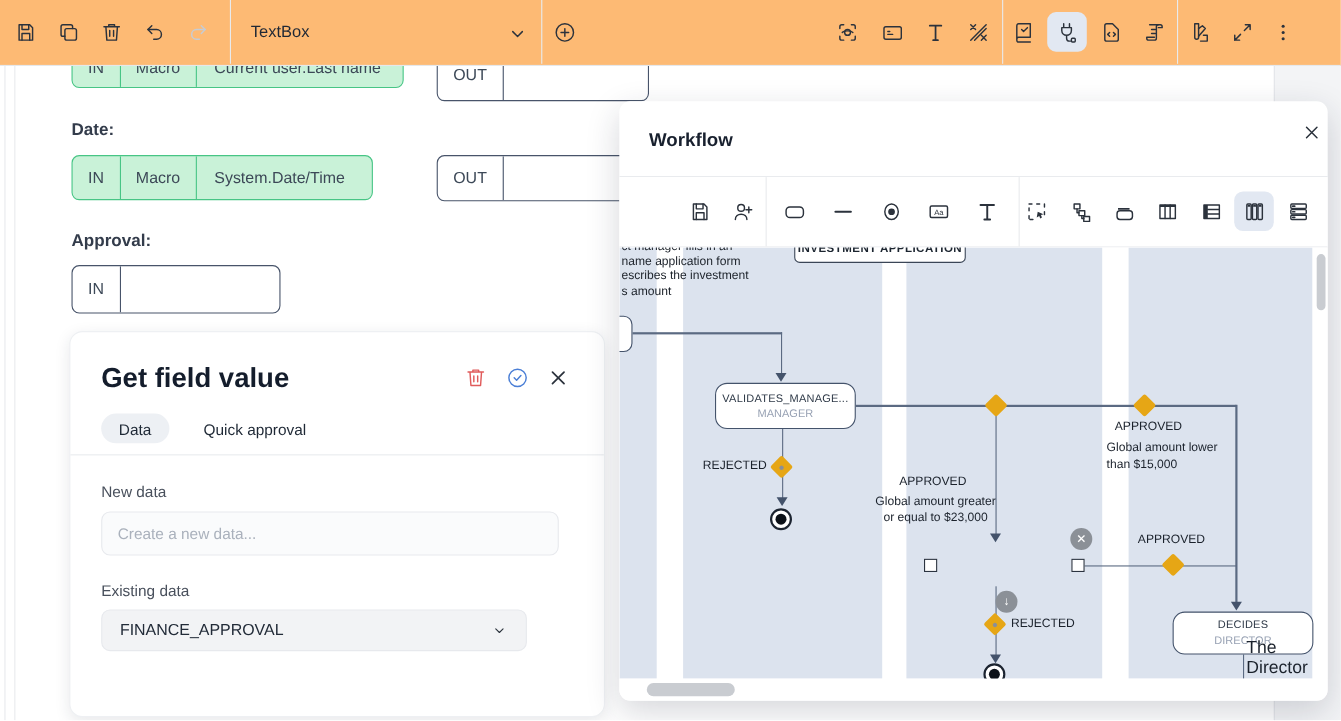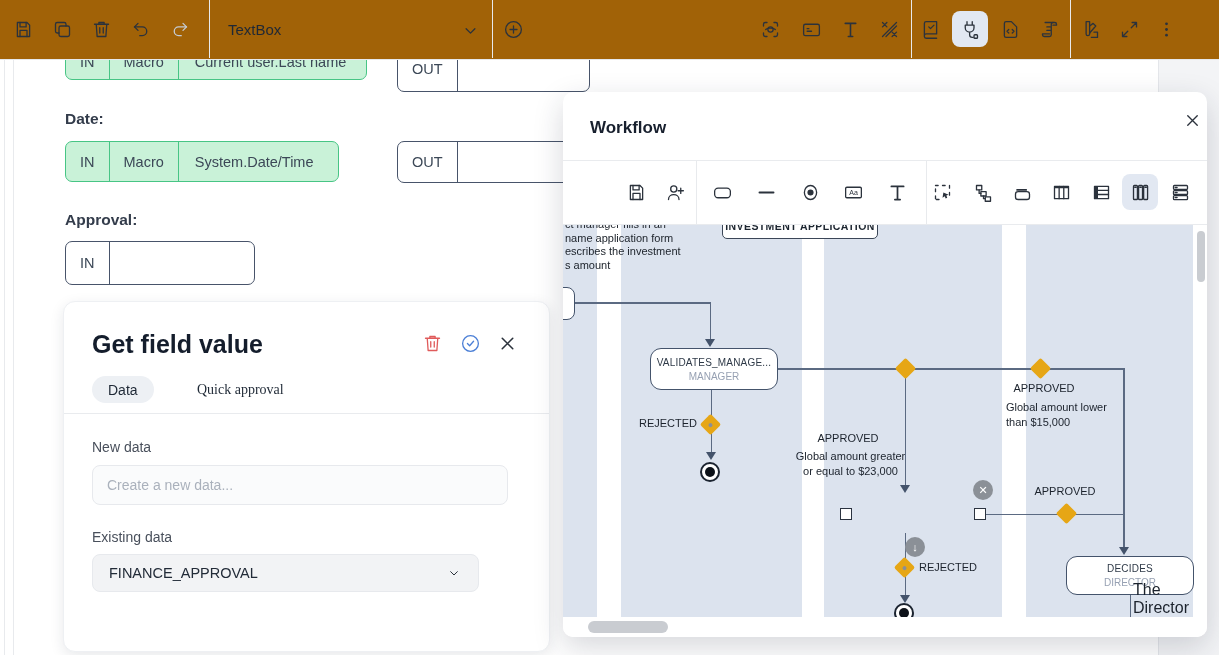--- a/index.html
+++ b/index.html
@@ -1,18 +1,18 @@
 <!DOCTYPE html>
 <html><head>
 <meta charset="utf-8">
 <style>
   html,body{margin:0;padding:0;background:#fff;font-family:"Liberation Sans","DejaVu Sans",sans-serif;}
   .stage{position:relative;width:1219px;height:655px;overflow:hidden;background:#fff;}
   
-  .topbar{position:absolute;left:0;top:0;width:1219px;height:59px;background:#a16207;border-bottom:1px solid #e6e8eb;z-index:30;}
+  .topbar{position:absolute;left:0;top:0;width:1219px;height:59px;background:#fdba74;border-bottom:1px solid #e6e8eb;z-index:30;}
   .icb{position:absolute;top:11px;width:36px;height:36px;display:flex;align-items:center;justify-content:center;border-radius:8px;cursor:pointer;}
   .icb.active{background:#e2e8f2;}
   svg.ic{width:21px;height:21px;stroke:#2b323c;stroke-width:1.5;fill:none;stroke-linecap:round;stroke-linejoin:round;}
   svg.ic.dis{stroke:#c6ccd4;}
   svg.ic.red{stroke:#e05b5b;}
   svg.ic.blue{stroke:#4b7fd6;}
   .tb-div{position:absolute;top:0;width:1px;height:58px;background:#e8eaed;}
   .tb-text{position:absolute;top:0;height:58px;display:flex;align-items:center;font-size:15px;color:#1f2835;}
   
   .edge-line{position:absolute;top:59px;height:596px;width:1px;background:#e8eaed;}
@@ -234,21 +234,21 @@
     </div>
     <div class="icb" style="left:425px;top:23px;">
       <svg class="ic" viewBox="0 0 24 24" style="stroke-width:1.8">
           <path d="M6 6l12 12M18 6 6 18"></path>
         </svg>
     </div>
 
     <div class="gfv-tab pill" style="left:28px;">
       <span>Data</span>
     </div>
-    <div class="gfv-tab" style="left:133px;font-family:Liberation Serif, serif;">
+    <div class="gfv-tab" style="left:121px;">
       <span>Quick approval</span>
     </div>
     <div class="gfv-div"></div>
 
     <div class="gfv-label" style="top:137px;">New data</div>
     <input class="gfv-input" type="text" placeholder="Create a new data..." style="">
     <div class="gfv-label" style="top:227px;">Existing data</div>
     <div class="gfv-select">
       <span>FINANCE_APPROVAL</span>
       <svg class="ic" viewBox="0 0 24 24" width="16" height="16" style="width:16px;height:16px;">

